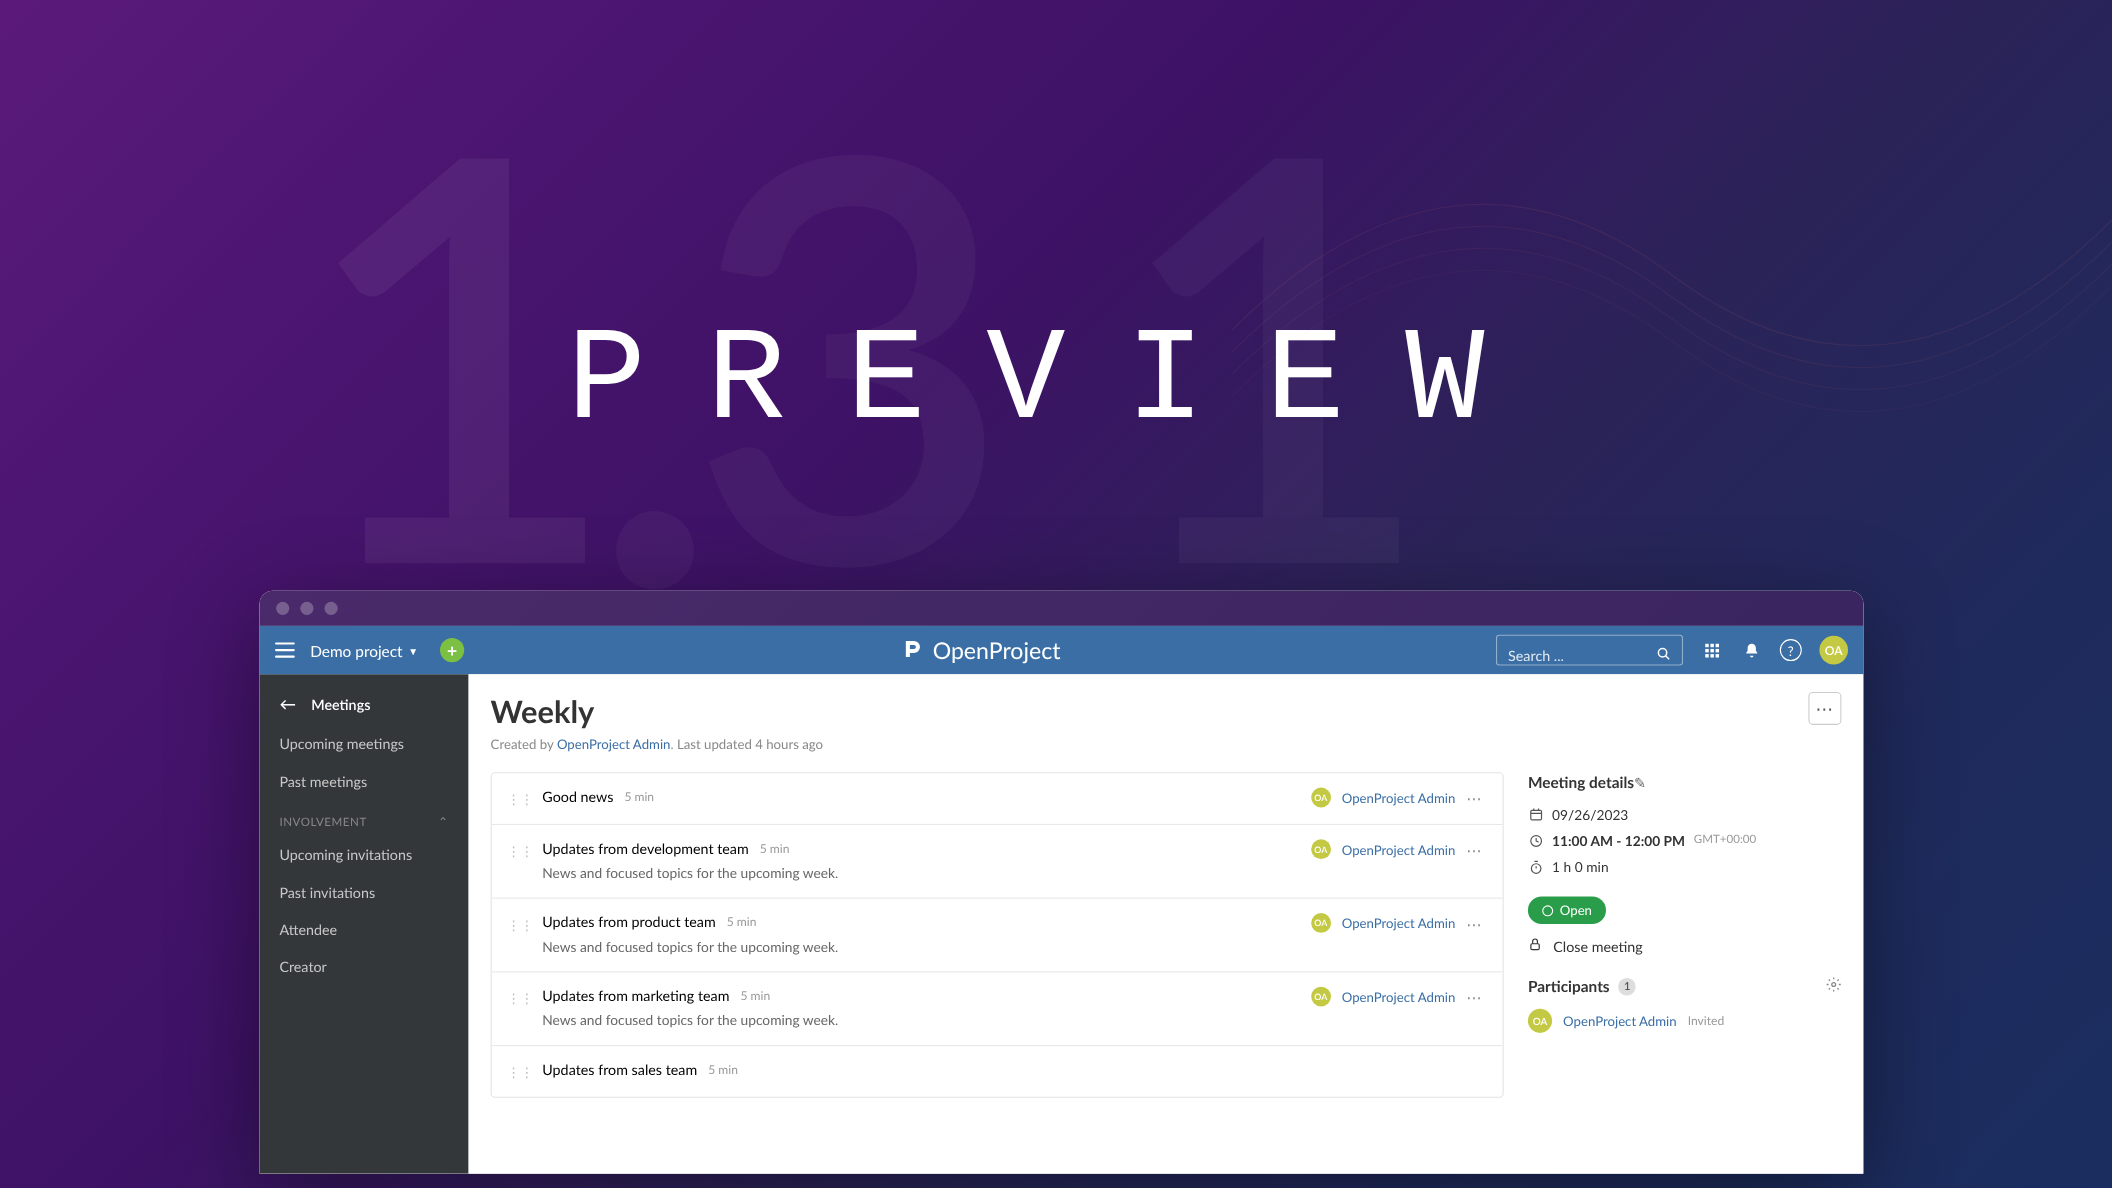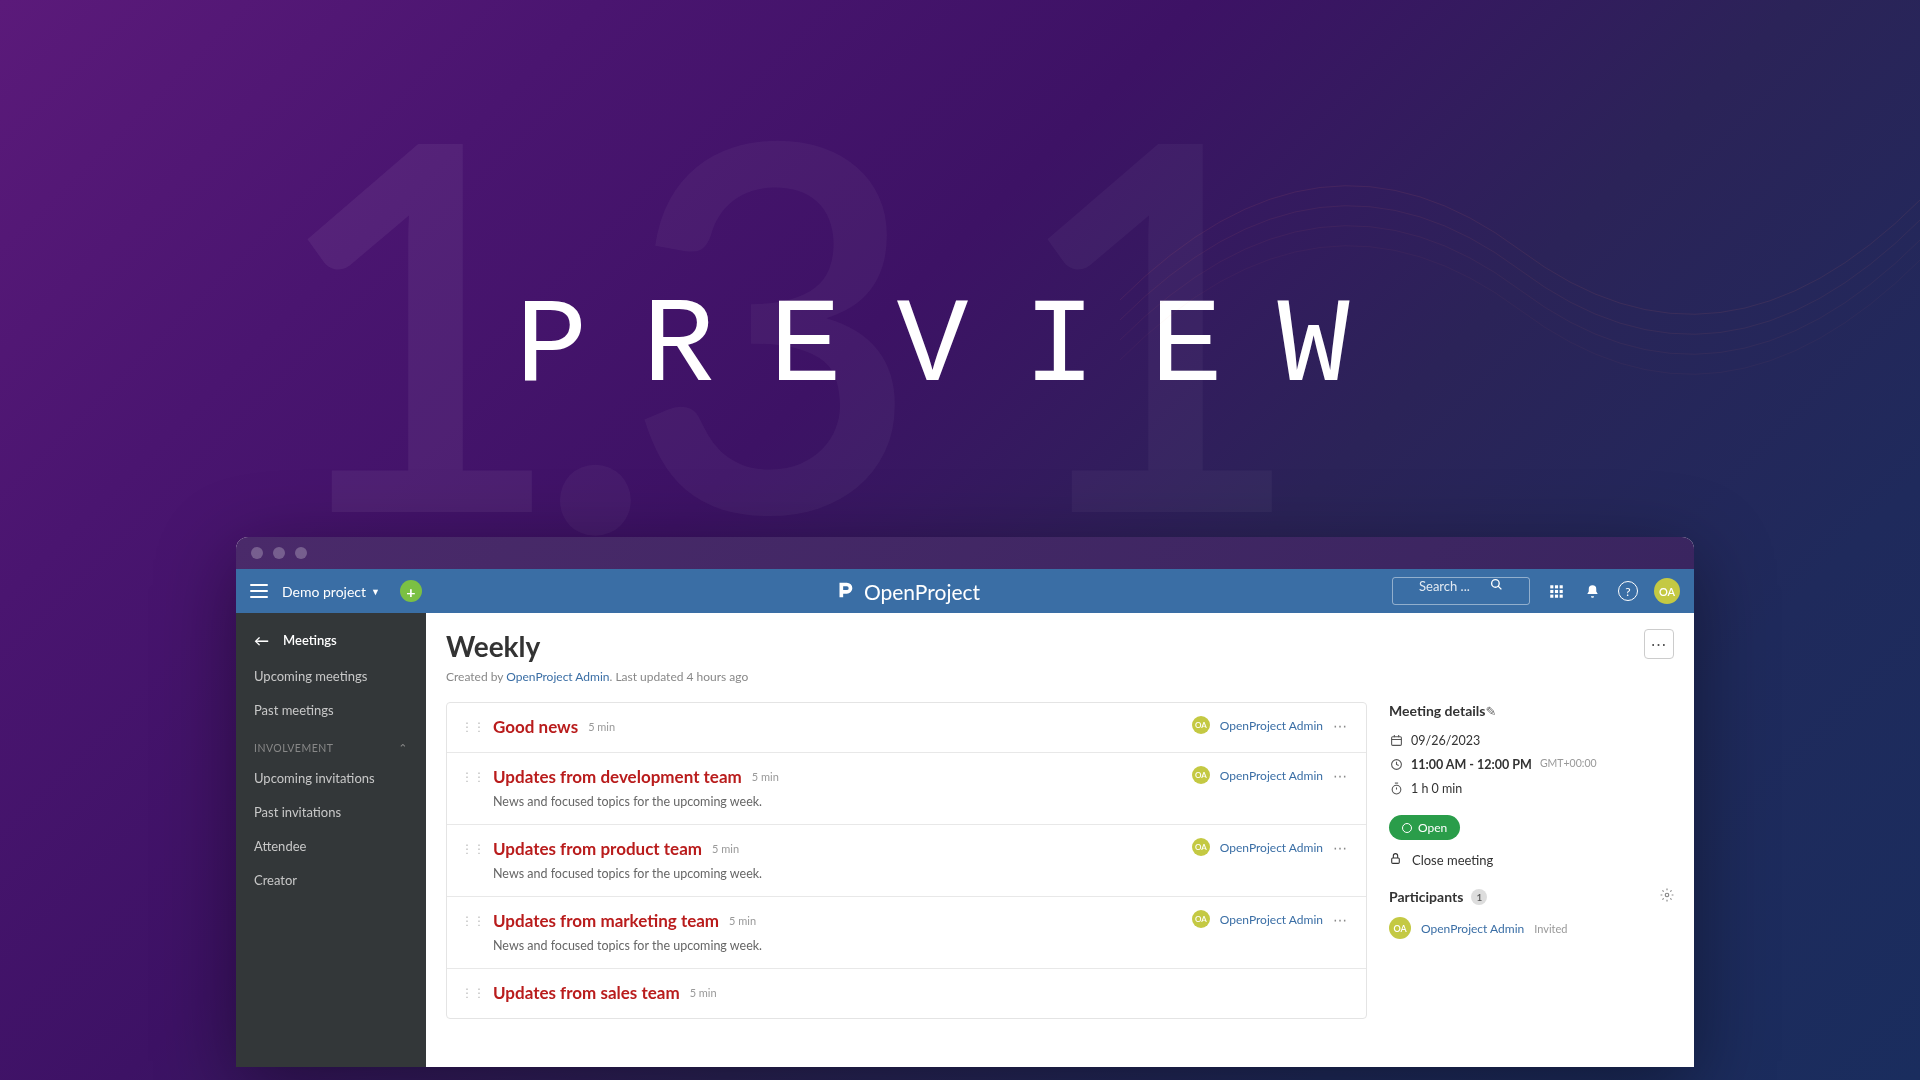--- a/index.html
+++ b/index.html
@@ -18,21 +18,21 @@
 
 .topbar { height: 44px; background: #3a6ea5; display: flex; align-items: center; padding: 0 14px; color: #fff; gap: 14px; }
 .hamburger { width: 18px; height: 14px; display: flex; flex-direction: column; justify-content: space-between; cursor: pointer; }
 .hamburger span { height: 2px; background: #fff; border-radius: 1px; }
 .project-select { font-size: 14px; display: flex; align-items: center; gap: 5px; cursor: pointer; }
 .project-select .caret { font-size: 9px; }
 .add-btn { width: 22px; height: 22px; border-radius: 50%; background: #7bc043; color: #fff; display: flex; align-items: center; justify-content: center; font-size: 16px; font-weight: bold; cursor: pointer; margin-left: 6px; }
 .topbar-center { flex: 1; display: flex; align-items: flex-start; justify-content: center; gap: 8px; font-size: 21px; }
 .op-logo-icon { display: flex; align-items: center; }
 .topbar-right { display: flex; align-items: center; gap: 16px; }
-.search-box { width: 138px; height: 28px; border: 1px solid rgba(255,255,255,0.45); border-radius: 3px; display: flex; align-items: flex-start; padding: 0 26px; color: rgba(255,255,255,0.85); font-size: 13px; }
+.search-box { width: 170px; height: 28px; border: 1px solid rgba(255,255,255,0.45); border-radius: 3px; display: flex; align-items: flex-end; padding: 0 10px; color: rgba(255,255,255,0.85); font-size: 13px; }
 .search-box span:first-child { flex: 1; }
 .top-icon { width: 20px; height: 20px; display: flex; align-items: center; justify-content: center; cursor: pointer; color: #fff; }
 .help-icon { width: 20px; height: 20px; border: 1.5px solid #fff; border-radius: 50%; display: flex; align-items: center; justify-content: center; font-size: 12px; }
 .avatar { width: 26px; height: 26px; border-radius: 50%; background: #c4c943; color: #fff; display: flex; align-items: center; justify-content: center; font-size: 11px; font-weight: 600; }
 
 .app-body { display: flex; height: calc(100% - 76px); }
 .sidebar { width: 190px; background: #333739; color: #d8d8d8; padding-top: 8px; font-size: 13px; }
 .sidebar-header { display: flex; align-items: center; gap: 14px; padding: 10px 18px; font-weight: 600; color: #fff; }
 .back-arrow { font-size: 15px; }
 .sidebar-item { padding: 9px 18px; cursor: pointer; color: #c8c8c8; font-size: 13px; }
@@ -46,21 +46,21 @@
 .meta-line { font-size: 12px; color: #888; margin-bottom: 18px; }
 .meta-line a { color: #3a6ea5; text-decoration: none; }
 
 .content-cols { display: flex; gap: 22px; }
 .agenda-col { flex: 1; border: 1px solid #e4e4e4; border-radius: 4px; overflow: hidden; }
 .agenda-item { border-bottom: 1px solid #e8e8e8; padding: 13px 18px 15px 14px; display: flex; align-items: flex-start; }
 .agenda-item:last-child { border-bottom: none; }
 .drag-handle { color: #bbb; font-size: 12px; margin-right: 8px; margin-top: 3px; cursor: grab; }
 .agenda-body { flex: 1; }
 .agenda-title-row { display: flex; align-items: center; gap: 10px; }
-.agenda-title { font-size: 17px; font-weight: 700; color: #b91c1c; }
+.agenda-title { font-size: 13px; font-weight: 400; color: #000000; }
 .agenda-dur { font-size: 11px; color: #999; }
 .agenda-desc { font-size: 12.5px; color: #666; margin-top: 7px; }
 .agenda-right { display: flex; align-items: center; gap: 10px; }
 .mini-avatar { width: 18px; height: 18px; border-radius: 50%; background: #c4c943; color: #fff; font-size: 8px; font-weight: 600; display: flex; align-items: center; justify-content: center; }
 .author-link { font-size: 12px; color: #3a6ea5; text-decoration: none; }
 .item-more { color: #888; font-size: 14px; cursor: pointer; letter-spacing: 1px; }
 
 .details-col { width: 285px; font-size: 13px; color: #333; }
 .details-header { display: flex; justify-content: flex-start; align-items: center; margin-bottom: 14px; }
 .details-title { font-weight: 700; font-size: 14px; }

